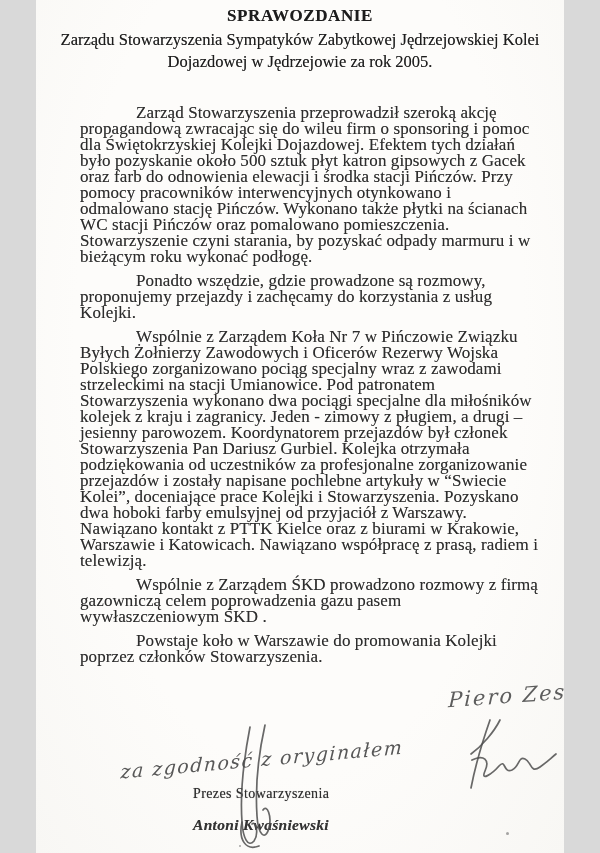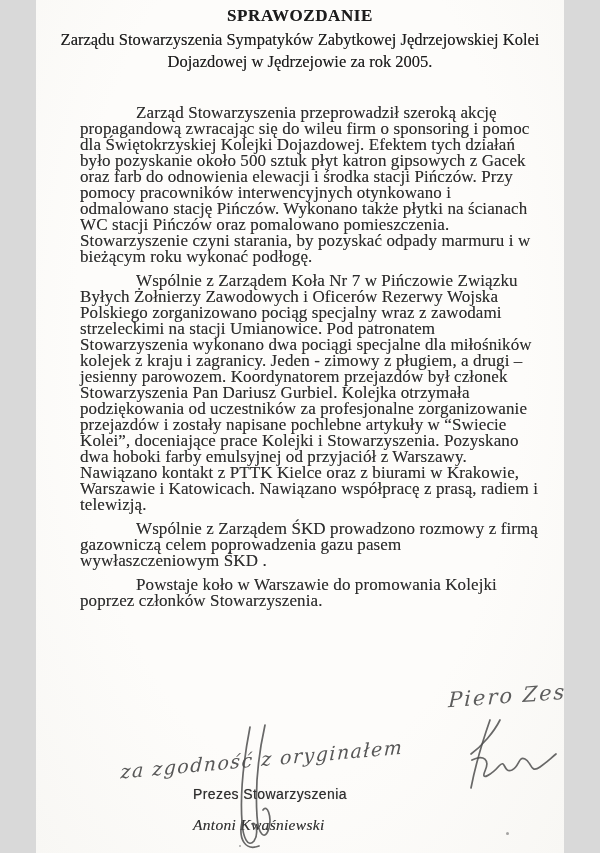--- a/index.html
+++ b/index.html
@@ -63,36 +63,37 @@
     font-style:italic;
     font-size:19px;
     letter-spacing:1.5px;
     color:#575757;
     transform:rotate(-5deg) skewX(-8deg);
     white-space:nowrap;
   }
   .signer-title {
     position:absolute;
     left:157px; top:786px;
-    font-family:Liberation Sans, sans-serif;
+    font-family:Liberation Serif, serif;
     font-size:14px;
     letter-spacing:.4px;
     color:#2f2f2f;
     text-shadow:0 0 .7px rgba(40,40,40,.6);
     z-index:2;
   }
   .signer-name {
     position:absolute;
     left:157px; top:816px;
     font-style:italic;
     font-size:15.5px;
     letter-spacing:.3px;
     color:#333333;
     text-shadow:0 0 .6px rgba(40,40,40,.5);
     z-index:2;
+    font-weight:bold;
   }
   .scribble-right {
     position:absolute;
     left:420px; top:714px;
     z-index:3;
   }
   .scribble-center {
     position:absolute;
     left:186px; top:724px;
     z-index:3;
@@ -120,20 +121,21 @@
 
 <div class="page">
 
   <header class="titleblock">
     <div class="title">SPRAWOZDANIE</div>
     <div class="subtitle">Zarządu Stowarzyszenia Sympatyków Zabytkowej Jędrzejowskiej Kolei Dojazdowej w Jędrzejowie za rok 2005.</div>
   </header>
 
   <main class="body">
     <p>Zarząd Stowarzyszenia przeprowadził szeroką akcję propagandową zwracając się do wileu firm o sponsoring i pomoc dla Świętokrzyskiej Kolejki Dojazdowej. Efektem tych działań było pozyskanie około 500 sztuk płyt katron gipsowych z Gacek oraz farb do odnowienia elewacji i środka stacji Pińczów. Przy pomocy pracowników interwencyjnych otynkowano i odmalowano stację Pińczów. Wykonano także płytki na ścianach WC stacji Pińczów oraz pomalowano pomieszczenia. Stowarzyszenie czyni starania, by pozyskać odpady marmuru i w bieżącym roku wykonać podłogę.</p>
+    <p>Ponadto wszędzie, gdzie prowadzone są rozmowy, proponujemy przejazdy i zachęcamy do korzystania z usług Kolejki.</p>
     <p>Wspólnie z Zarządem Koła Nr 7 w Pińczowie Związku Byłych Żołnierzy Zawodowych i Oficerów Rezerwy Wojska Polskiego zorganizowano pociąg specjalny wraz z zawodami strzeleckimi na stacji Umianowice. Pod patronatem Stowarzyszenia wykonano dwa pociągi specjalne dla miłośników kolejek z kraju i zagranicy. Jeden - zimowy z pługiem, a drugi – jesienny parowozem. Koordynatorem przejazdów był członek Stowarzyszenia Pan Dariusz Gurbiel. Kolejka otrzymała podziękowania od uczestników za profesjonalne zorganizowanie przejazdów i zostały napisane pochlebne artykuły w “Swiecie Kolei”, doceniające prace Kolejki i Stowarzyszenia. Pozyskano dwa hoboki farby emulsyjnej od przyjaciół z Warszawy. Nawiązano kontakt z PTTK Kielce oraz z biurami w Krakowie, Warszawie i Katowicach. Nawiązano współpracę z prasą, radiem i telewizją.</p>
     <p>Wspólnie z Zarządem ŚKD prowadzono rozmowy z firmą gazowniczą celem poprowadzenia gazu pasem wywłaszczeniowym ŚKD .</p>
     <p>Powstaje koło w Warszawie do promowania Kolejki poprzez członków Stowarzyszenia.</p>
   </main>
 
   <div class="annotation">Piero Zeszedu</div>
 
   <svg class="scribble-right" width="112" height="80" viewBox="0 0 112 80" xmlns="http://www.w3.org/2000/svg">
     <path d="M34 6 C27 26, 20 48, 15 74"></path>
     <path d="M15 40 C26 32, 38 18, 44 6"></path>

